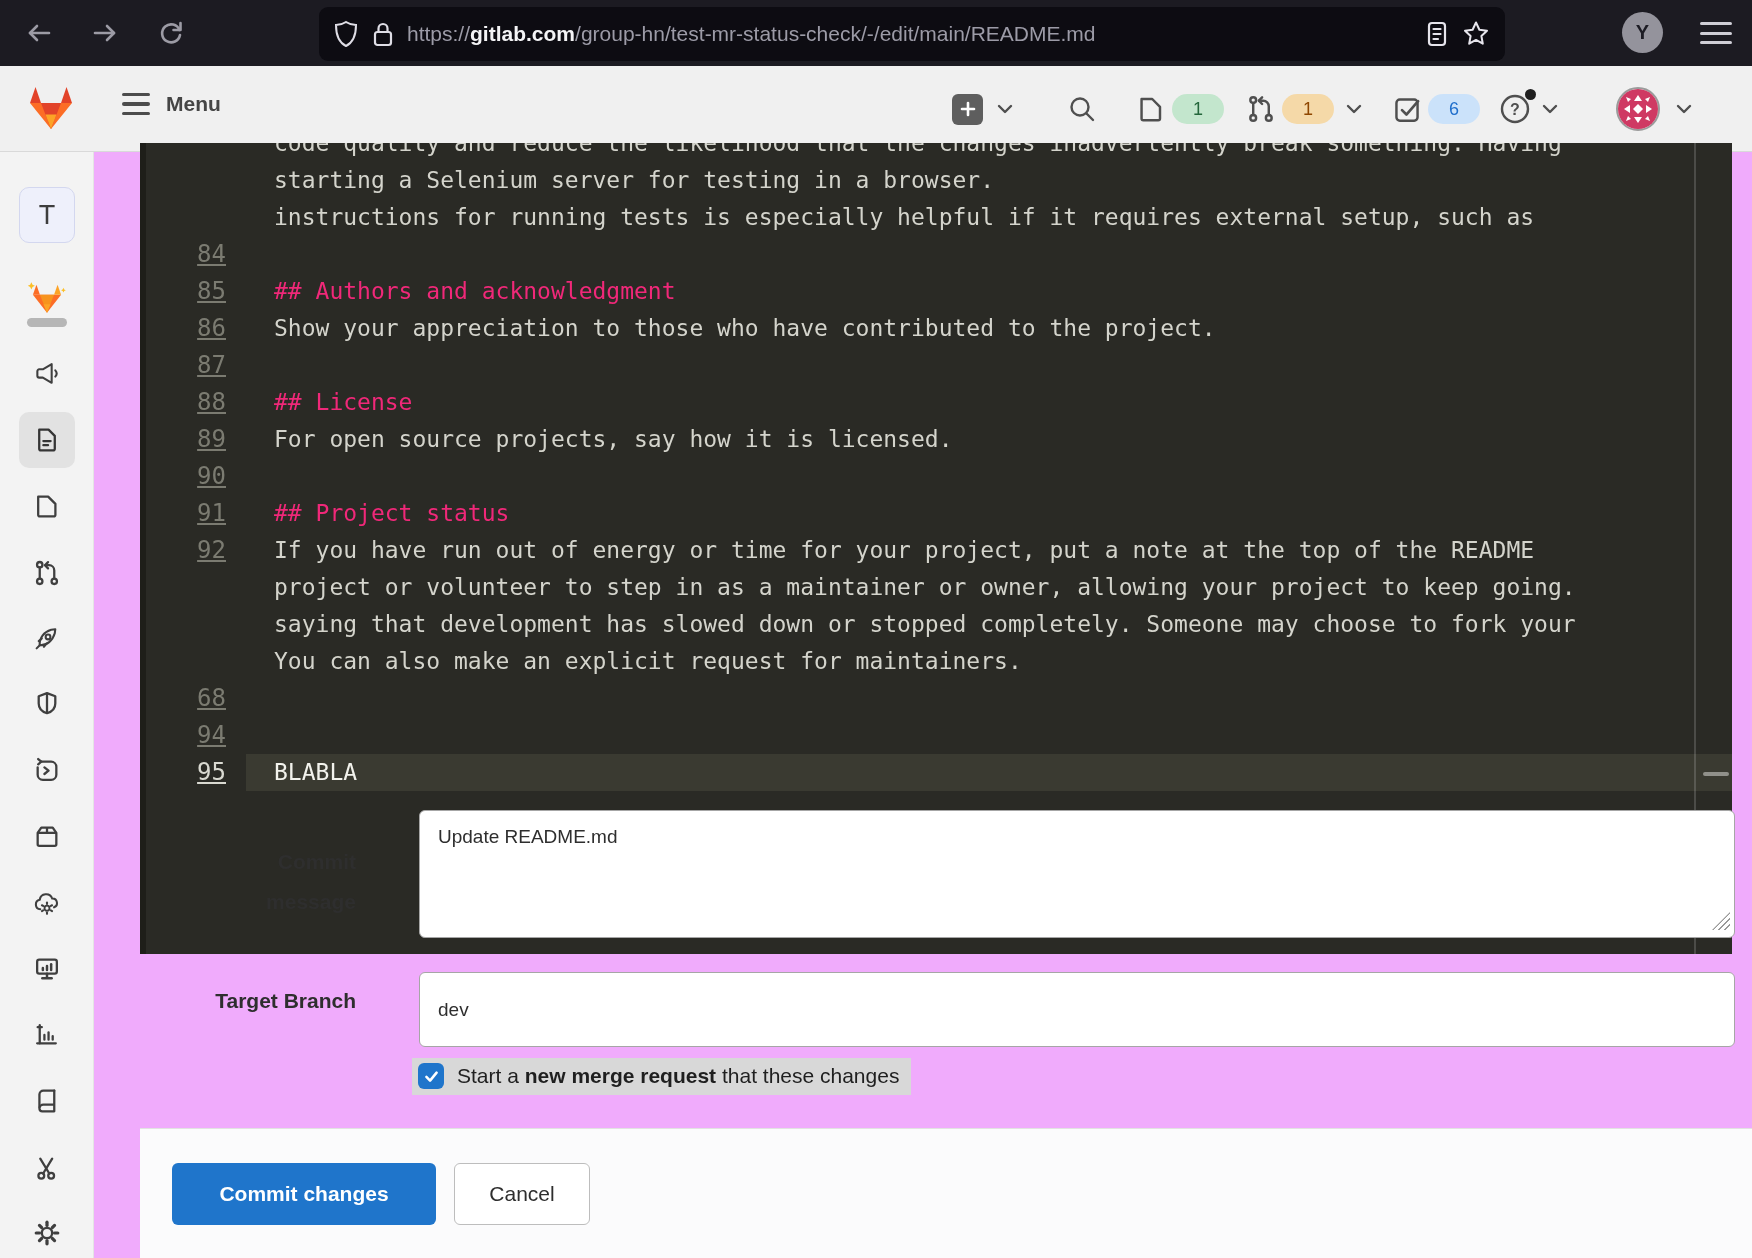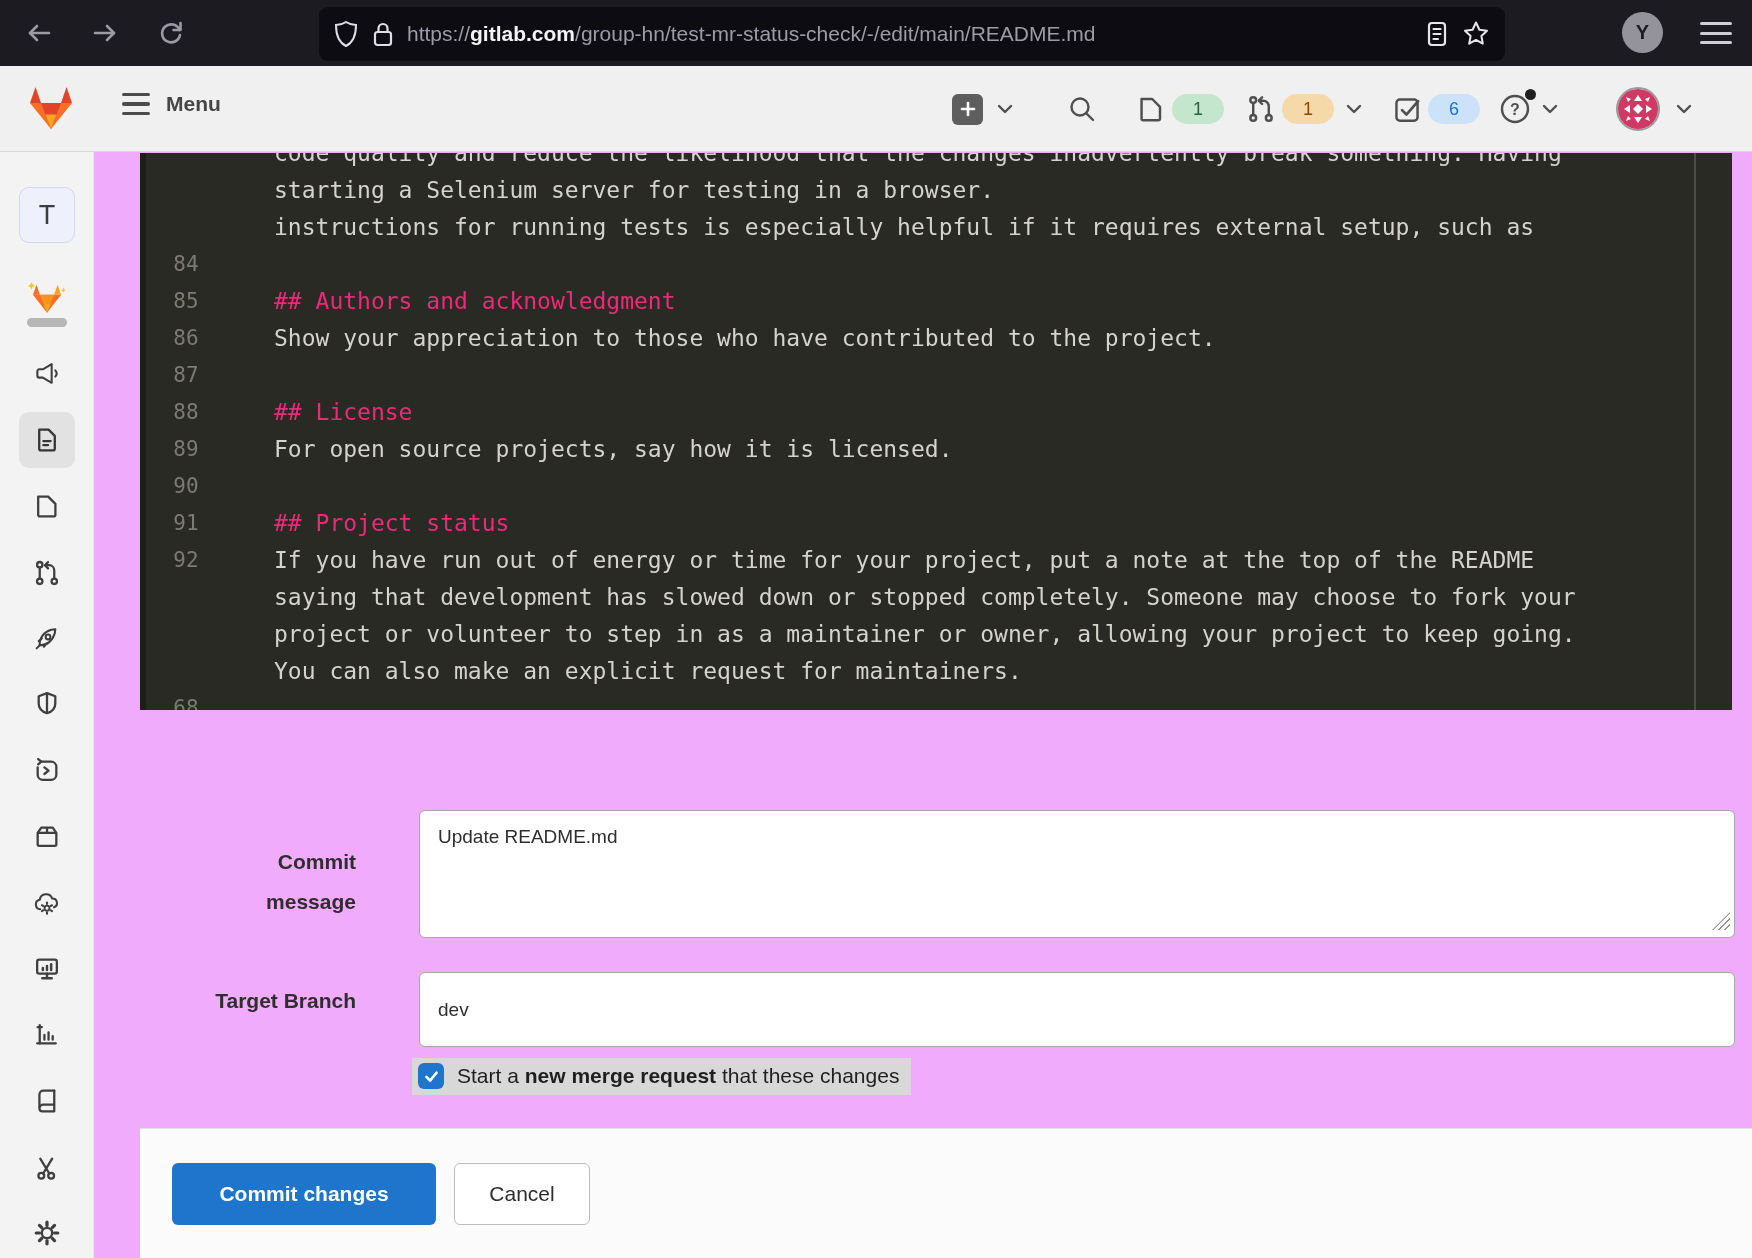--- a/index.html
+++ b/index.html
@@ -39,25 +39,25 @@
   .help-dot{position:absolute;right:-4px;top:-3px;width:11px;height:11px;border-radius:50%;background:#1f1f1f;}
 
   
   .gl-sidebar{position:absolute;left:0;top:152px;width:94px;height:1106px;background:#f3f3f3;border-right:1px solid #e4e4e4;box-sizing:border-box;}
   .sb-item{position:absolute;left:19px;width:56px;height:56px;display:flex;align-items:center;justify-content:center;border-radius:10px;}
   .sb-item.tile-t{background:#eef0fb;border:1px solid #d3d7ef;box-sizing:border-box;font-size:27px;color:#3d3d3d;}
   .sb-item.active{background:#e2e2e2;}
   .sb-pill{position:absolute;left:27px;width:40px;height:9px;border-radius:5px;background:#b6b6b6;}
 
   
-  .editor{position:absolute;left:140px;top:153px;width:1592px;height:557px;background:var(--editor_bg);
+  .editor{position:absolute;left:140px;top:143px;width:1592px;height:811px;background:var(--editor_bg);
           border-left:6px solid #1e1e19;box-sizing:border-box;overflow:hidden;}
   .code-rows{position:absolute;left:0;top:-18px;right:0;}
   .crow{display:flex;height:37px;line-height:37px;font-family:"DejaVu Sans Mono",monospace;}
-  .crow .lnum{flex:0 0 92px;text-align:center;padding-right:12px;box-sizing:border-box;color:#7b7b71;font-size:21px;}
+  .crow .lnum{flex:0 0 92px;text-align:right;padding-right:12px;box-sizing:border-box;color:#7b7b71;font-size:24px;text-decoration:underline;}
   .crow .ctext{padding-left:36px;color:var(--editor_text);font-size:23px;white-space:pre;}
   .crow.heading .ctext{color:var(--editor_heading);}
   .crow.active{background:linear-gradient(to right,transparent 100px,var(--editor_line_active_bg) 100px);}
   .crow.active .lnum{color:#d9d9d1;}
   .crow.active .ctext{color:#f2f2ec;text-align:right;}
   .ed-ruler{position:absolute;top:0;bottom:0;left:1548px;width:2px;background:rgba(255,255,255,0.16);}
   .ed-dash{position:absolute;left:1557px;top:629px;width:26px;height:4px;border-radius:2px;background:#90908a;}
 
   
   .form-label{position:absolute;font-size:21px;font-weight:700;color:#2e2e2e;text-align:right;}
@@ -527,25 +527,25 @@
         <div class="crow heading">
           <span class="lnum">91</span>
           <span class="ctext">## Project status</span>
         </div>
         <div class="crow">
           <span class="lnum">92</span>
           <span class="ctext">If you have run out of energy or time for your project, put a note at the top of the README</span>
         </div>
         <div class="crow">
           <span class="lnum"></span>
+          <span class="ctext">project or volunteer to step in as a maintainer or owner, allowing your project to keep going.</span>
+        </div>
+        <div class="crow">
+          <span class="lnum"></span>
           <span class="ctext">saying that development has slowed down or stopped completely. Someone may choose to fork your</span>
-        </div>
-        <div class="crow">
-          <span class="lnum"></span>
-          <span class="ctext">project or volunteer to step in as a maintainer or owner, allowing your project to keep going.</span>
         </div>
         <div class="crow">
           <span class="lnum"></span>
           <span class="ctext">You can also make an explicit request for maintainers.</span>
         </div>
         <div class="crow">
           <span class="lnum">68</span>
           <span class="ctext"></span>
         </div>
         <div class="crow">

